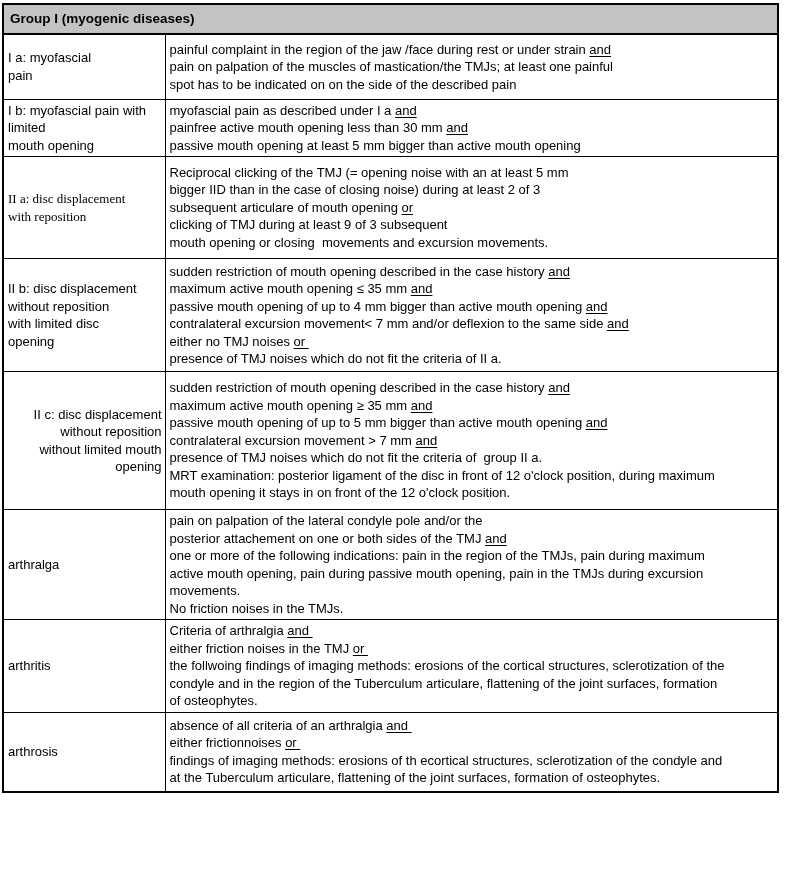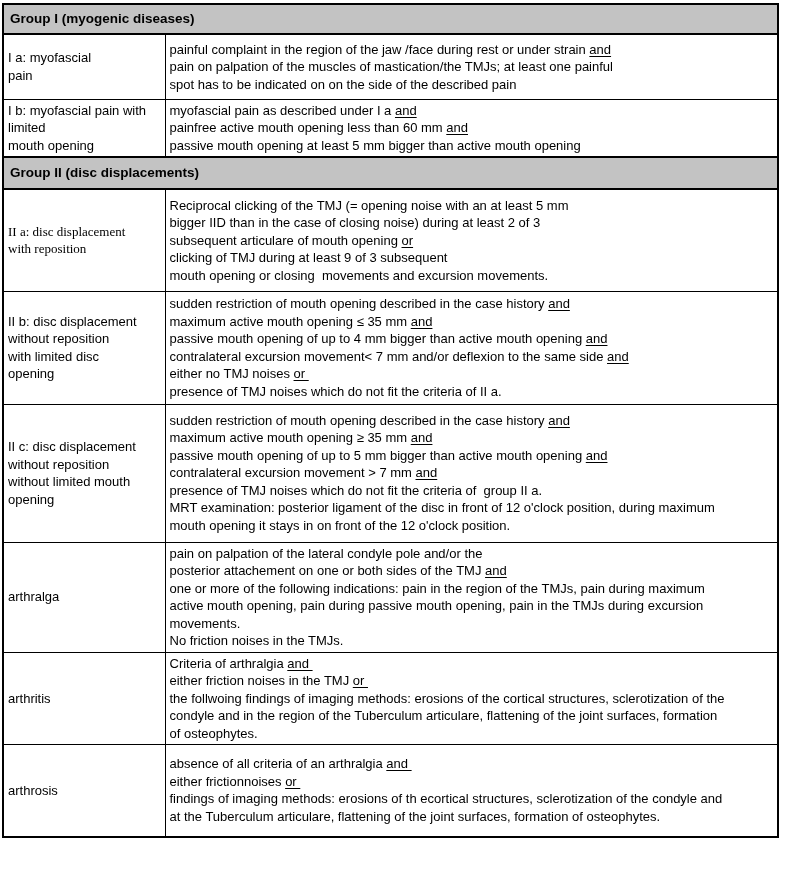--- a/index.html
+++ b/index.html
@@ -70,26 +70,23 @@
           </td>
         </tr>
         <tr>
           <td class="label-cell" style="height: 53px;">
             <div class="line">I b: myofascial pain with</div>
             <div class="line">limited</div>
             <div class="line">mouth opening</div>
           </td>
           <td class="criteria-cell">
             <div class="line"><span>myofascial pain as described under I a </span><u>and</u></div>
-            <div class="line"><span>painfree active mouth opening less than 60 mm </span><u>and</u></div>
+            <div class="line"><span>painfree active mouth opening less than 30 mm </span><u>and</u></div>
             <div class="line"><span>passive mouth opening at least 5 mm bigger than active mouth opening</span></div>
           </td>
-        </tr>
-        <tr class="header-row">
-          <td colspan="2" style="height: 32px;">Group II (disc displacements)</td>
         </tr>
         <tr>
           <td class="label-cell" style="height: 102px; font-family: Liberation Serif, serif;">
             <div class="line">II a: disc displacement</div>
             <div class="line">with reposition</div>
           </td>
           <td class="criteria-cell">
             <div class="line"><span>Reciprocal clicking of the TMJ (= opening noise with an at least 5 mm</span></div>
             <div class="line"><span>bigger IID than in the case of closing noise) during at least 2 of 3</span></div>
             <div class="line"><span>subsequent articulare of mouth opening </span><u>or</u></div>
@@ -107,21 +104,21 @@
           <td class="criteria-cell">
             <div class="line"><span>sudden restriction of mouth opening described in the case history </span><u>and</u></div>
             <div class="line"><span>maximum active mouth opening ≤ 35 mm </span><u>and</u></div>
             <div class="line"><span>passive mouth opening of up to 4 mm bigger than active mouth opening </span><u>and</u></div>
             <div class="line"><span>contralateral excursion movement&lt; 7 mm and/or deflexion to the same side </span><u>and</u></div>
             <div class="line"><span>either no TMJ noises </span><u>or </u></div>
             <div class="line"><span>presence of TMJ noises which do not fit the criteria of II a.</span></div>
           </td>
         </tr>
         <tr>
-          <td class="label-cell" style="height: 138px;">
+          <td class="label-cell" style="height: 138px; text-align: right;">
             <div class="line">II c: disc displacement</div>
             <div class="line">without reposition</div>
             <div class="line">without limited mouth</div>
             <div class="line">opening</div>
           </td>
           <td class="criteria-cell">
             <div class="line"><span>sudden restriction of mouth opening described in the case history </span><u>and</u></div>
             <div class="line"><span>maximum active mouth opening ≥ 35 mm </span><u>and</u></div>
             <div class="line"><span>passive mouth opening of up to 5 mm bigger than active mouth opening </span><u>and</u></div>
             <div class="line"><span>contralateral excursion movement &gt; 7 mm </span><u>and</u></div>
@@ -149,21 +146,21 @@
           </td>
           <td class="criteria-cell">
             <div class="line"><span>Criteria of arthralgia </span><u>and </u></div>
             <div class="line"><span>either friction noises in the TMJ </span><u>or </u></div>
             <div class="line"><span>the follwoing findings of imaging methods: erosions of the cortical structures, sclerotization of the</span></div>
             <div class="line"><span>condyle and in the region of the Tuberculum articulare, flattening of the joint surfaces, formation</span></div>
             <div class="line"><span>of osteophytes.</span></div>
           </td>
         </tr>
         <tr>
-          <td class="label-cell" style="height: 92px;">
+          <td class="label-cell" style="height: 80px;">
             <div class="line">arthrosis</div>
           </td>
           <td class="criteria-cell">
             <div class="line"><span>absence of all criteria of an arthralgia </span><u>and </u></div>
             <div class="line"><span>either frictionnoises </span><u>or </u></div>
             <div class="line"><span>findings of imaging methods: erosions of th ecortical structures, sclerotization of the condyle and</span></div>
             <div class="line"><span>at the Tuberculum articulare, flattening of the joint surfaces, formation of osteophytes.</span></div>
           </td>
         </tr>
       </tbody>

